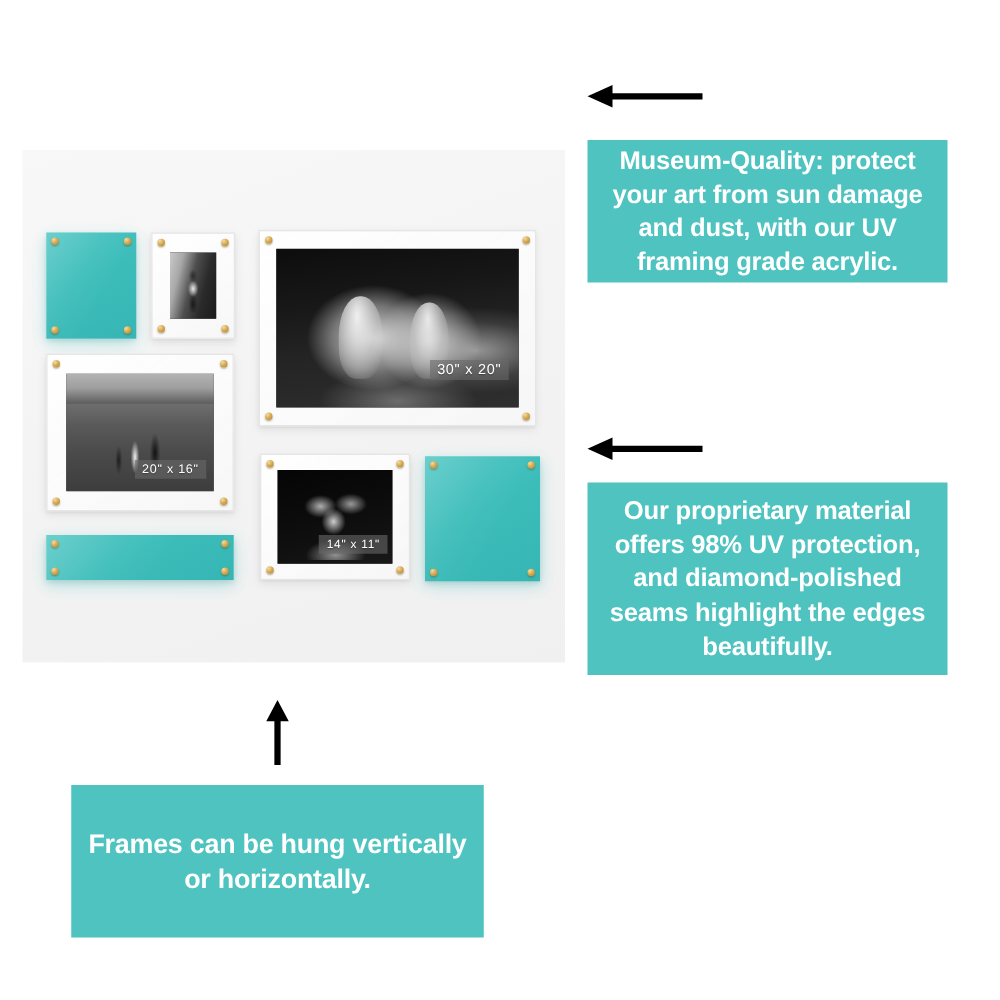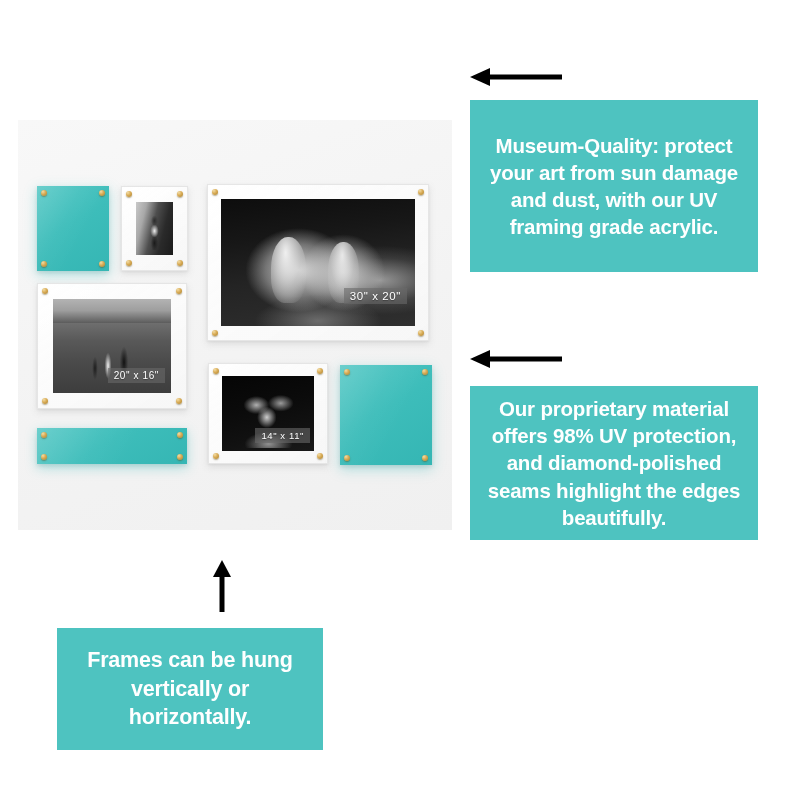--- a/index.html
+++ b/index.html
@@ -100,23 +100,23 @@
     text-align: center;
     box-sizing: border-box;
     display: flex;
     align-items: center;
     justify-content: center;
     line-height: 1.32;
     letter-spacing: -0.2px;
   }
   .callout span { display: block; padding: 0 10px; }
 
-  #callout-museum  { left: 470px; top: 100px; width: 288px; height: 172px; font-size: 20.5px; }
+  #callout-museum  { left: 470px; top: 112px; width: 288px; height: 114px; font-size: 20.5px; }
   #callout-uv      { left: 470px; top: 386px; width: 288px; height: 154px; font-size: 20.5px; }
-  #callout-hanging { left: 57px;  top: 628px; width: 266px; height: 122px; font-size: 21.5px; }
+  #callout-hanging { left: 57px;  top: 628px; width: 330px; height: 122px; font-size: 21.5px; }
 
   
   .arrow { position: absolute; }
 
   
   .scene { position: absolute; inset: 0; }
 
   
   .scene-girls {
     background:

